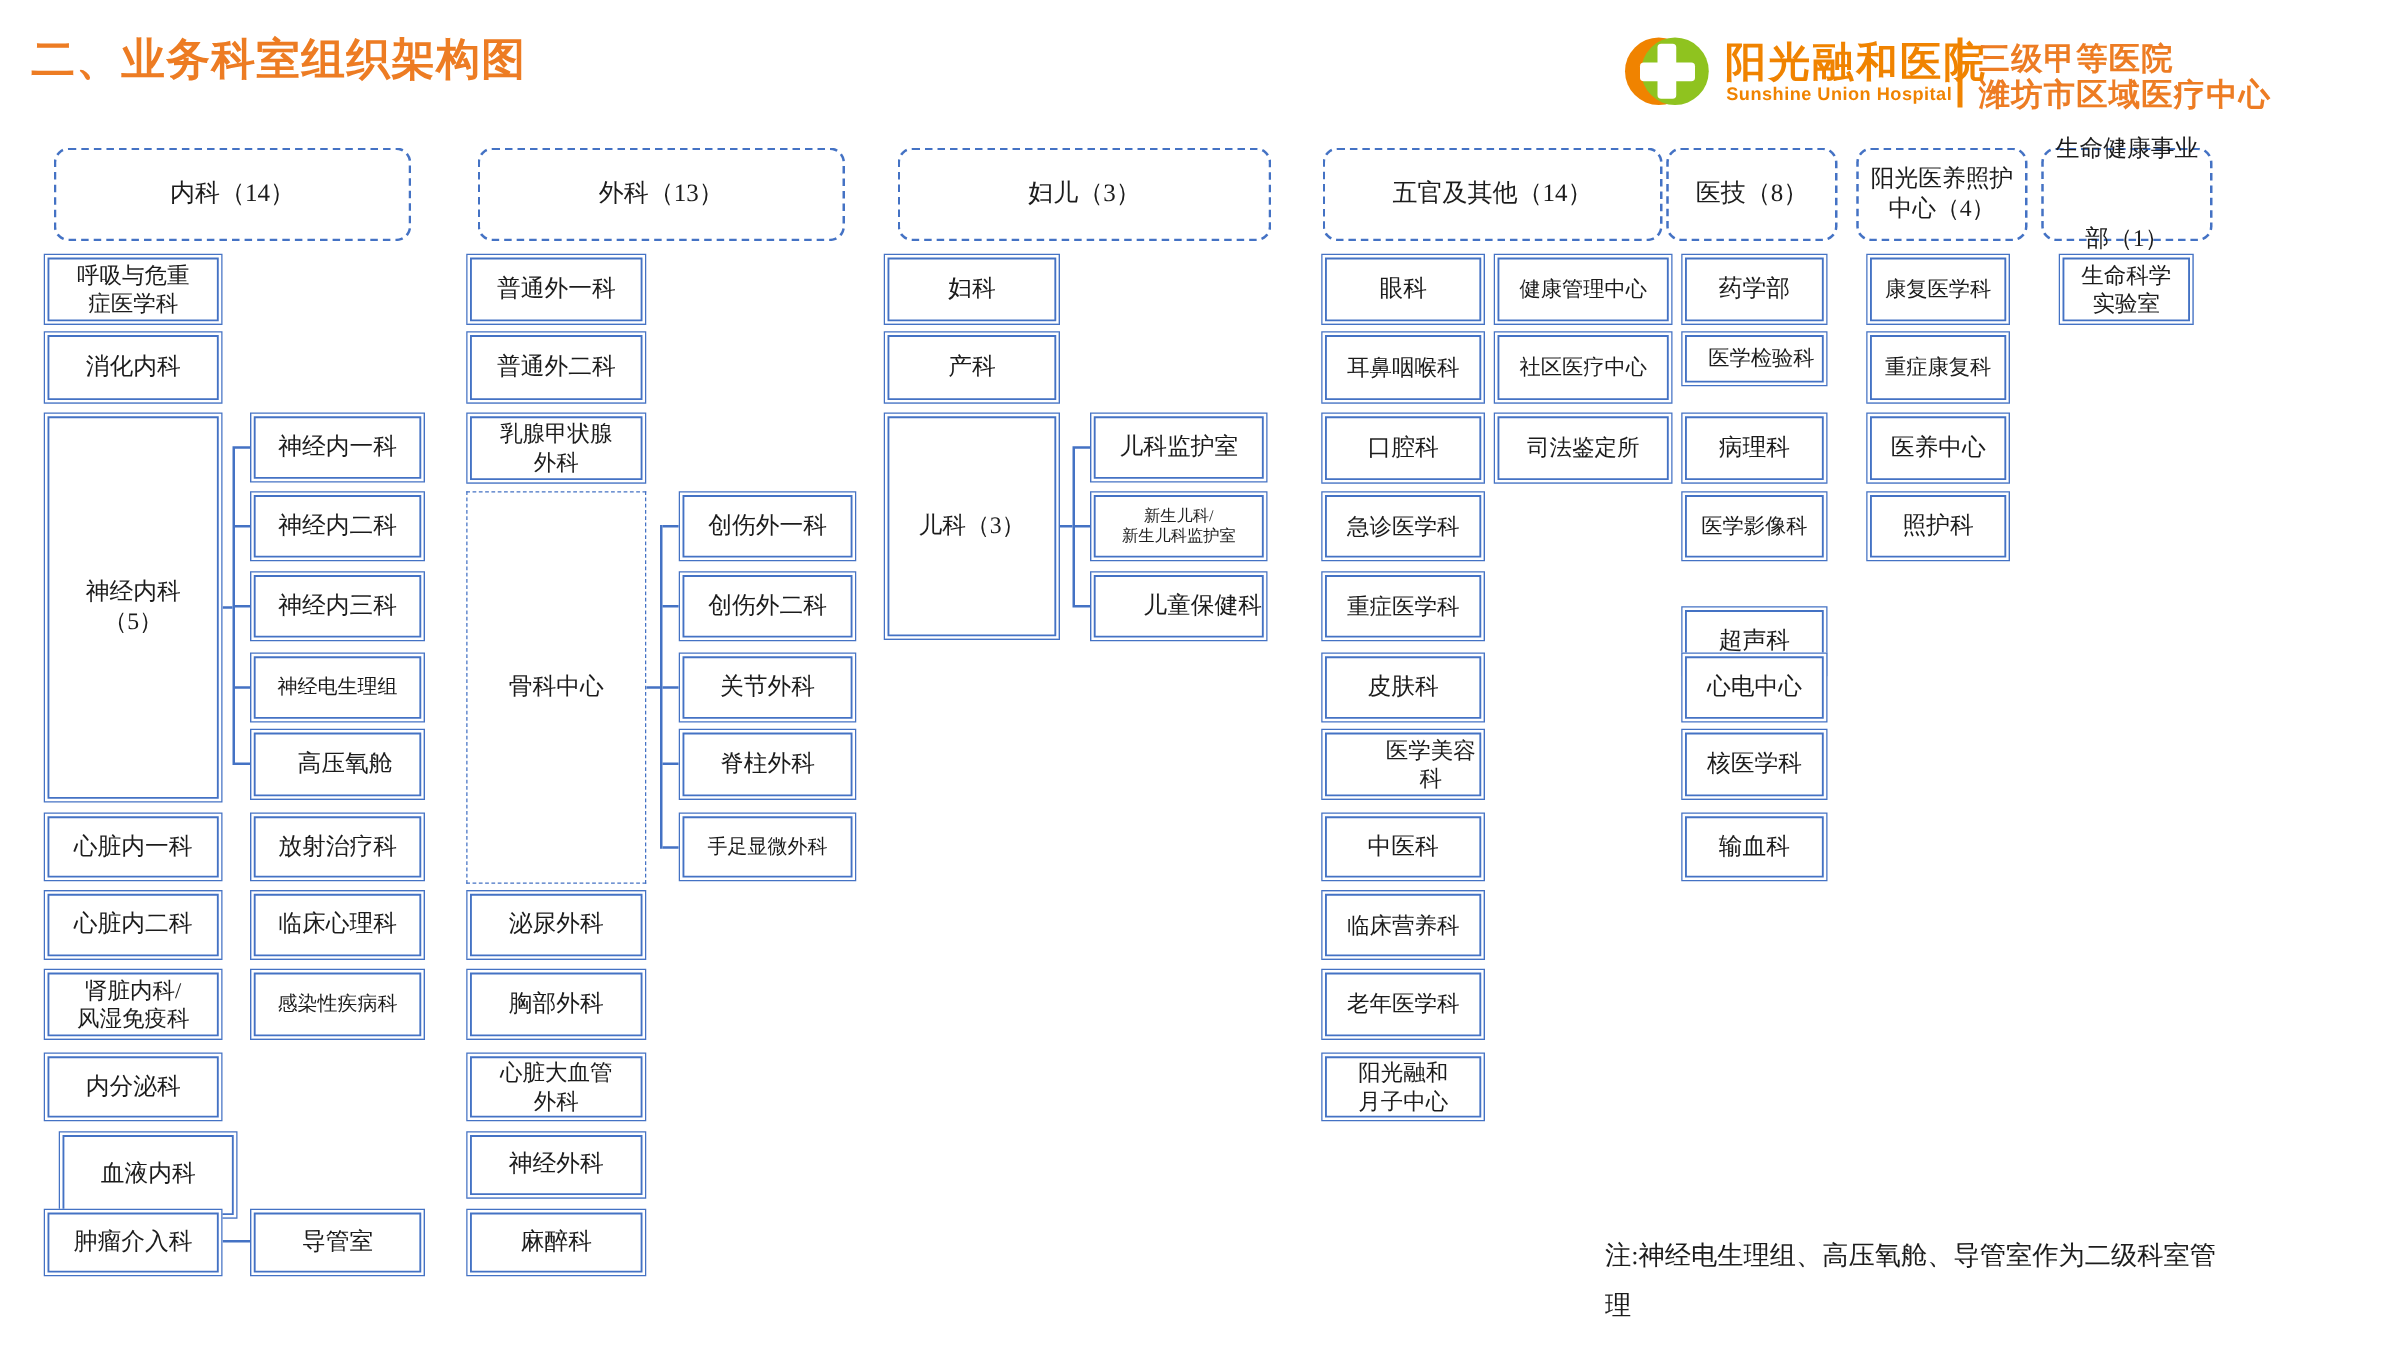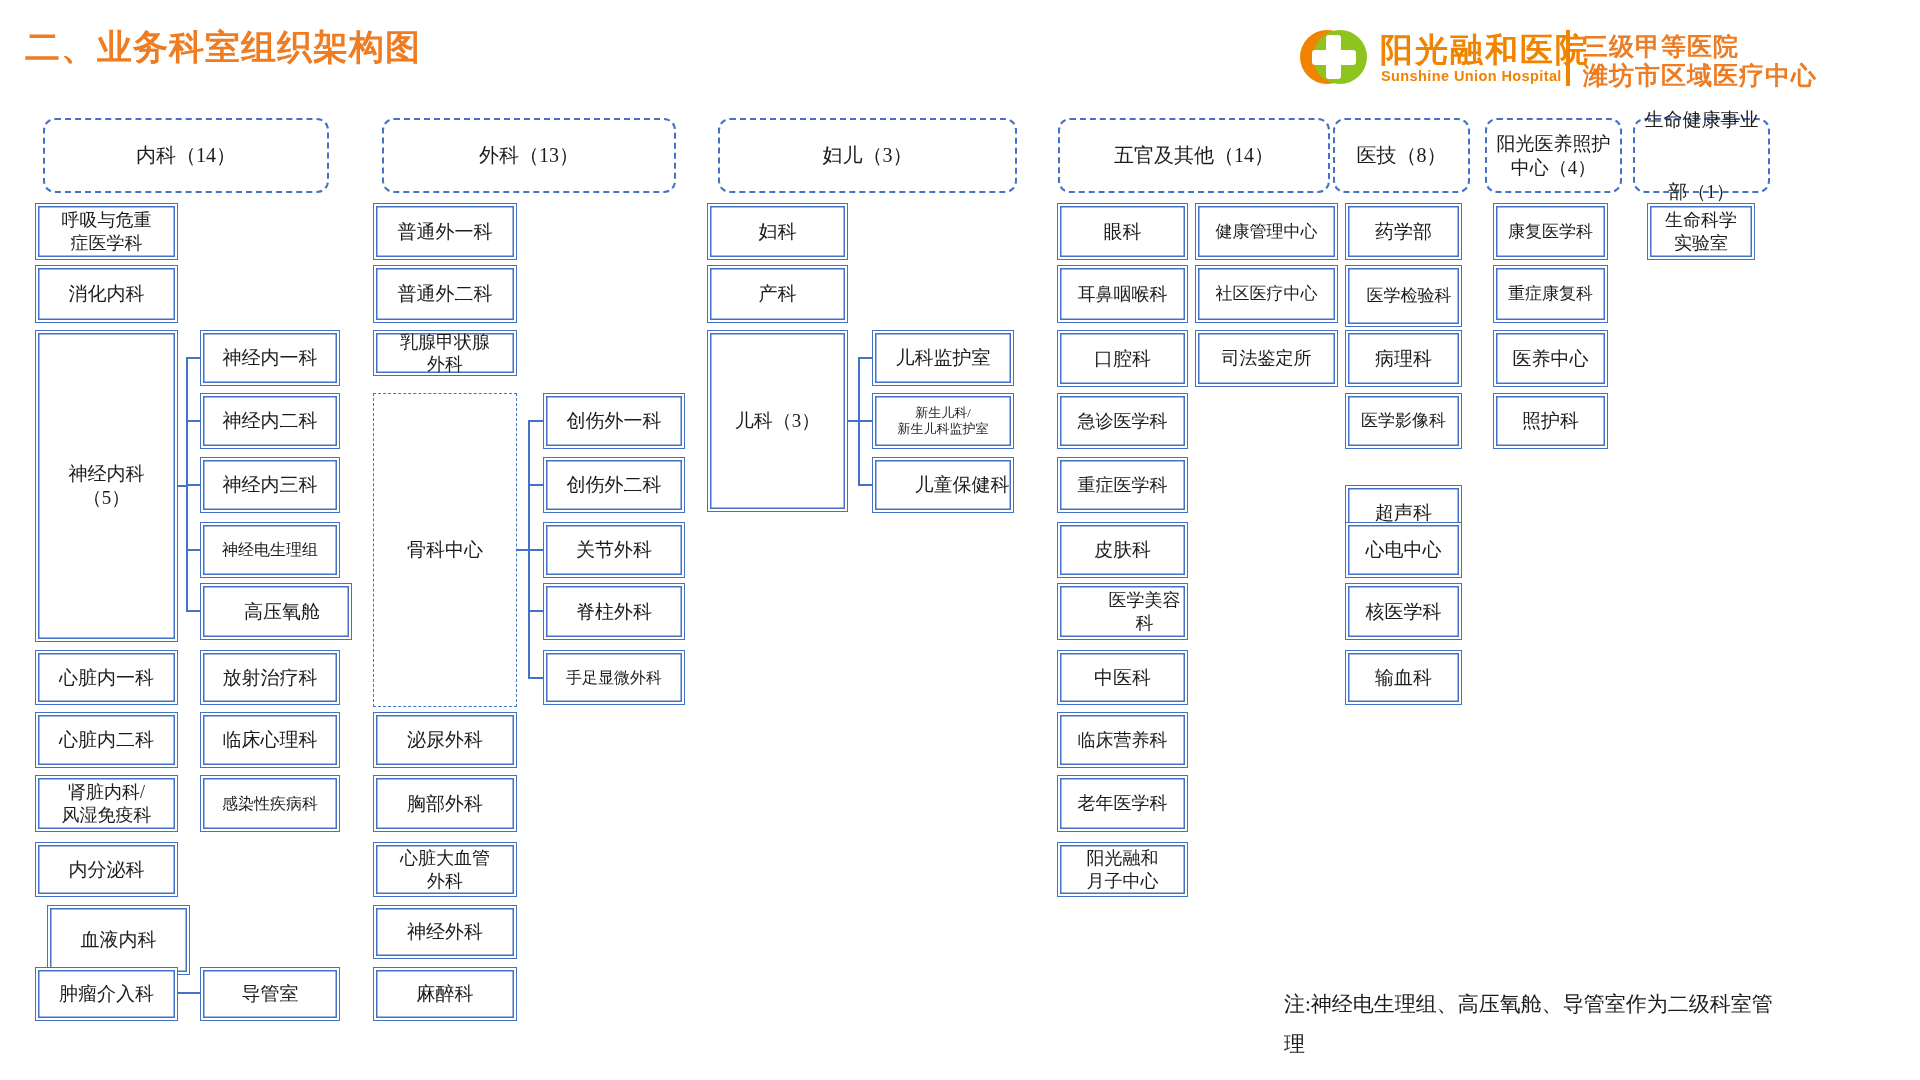--- a/index.html
+++ b/index.html
@@ -132,42 +132,42 @@
       </div>
       <div class="node dept" style="left: 200px; top: 393px; width: 140px; height: 56px;">
         <div>神经内二科</div>
       </div>
       <div class="node dept" style="left: 200px; top: 457px; width: 140px; height: 56px;">
         <div>神经内三科</div>
       </div>
       <div class="node dept" style="left: 200px; top: 522px; width: 140px; height: 56px; font-size: 16px;">
         <div>神经电生理组</div>
       </div>
-      <div class="node dept" style="left: 200px; top: 583px; width: 152px; height: 57px; padding-left: 12px;">
+      <div class="node dept" style="left: 200px; top: 583px; width: 140px; height: 57px; padding-left: 12px;">
         <div>高压氧舱</div>
       </div>
       <div class="node dept" style="left: 200px; top: 650px; width: 140px; height: 55px;">
         <div>放射治疗科</div>
       </div>
       <div class="node dept" style="left: 200px; top: 712px; width: 140px; height: 56px;">
         <div>临床心理科</div>
       </div>
       <div class="node dept" style="left: 200px; top: 775px; width: 140px; height: 57px; font-size: 16px;">
         <div>感染性疾病科</div>
       </div>
       <div class="node dept" style="left: 200px; top: 967px; width: 140px; height: 54px;">
         <div>导管室</div>
       </div>
       <div class="node dept" style="left: 373px; top: 203px; width: 144px; height: 57px;">
         <div>普通外一科</div>
       </div>
       <div class="node dept" style="left: 373px; top: 265px; width: 144px; height: 58px;">
         <div>普通外二科</div>
       </div>
-      <div class="node dept" style="left: 373px; top: 330px; width: 144px; height: 46px; font-size: 18px;">
+      <div class="node dept" style="left: 373px; top: 330px; width: 144px; height: 57px; font-size: 18px;">
         <div>乳腺甲状腺</div>
         <div>外科</div>
       </div>
       <div class="node dashed" style="left: 373px; top: 393px; width: 144px; height: 314px;">
         <div>骨科中心</div>
       </div>
       <div class="node dept" style="left: 373px; top: 712px; width: 144px; height: 56px;">
         <div>泌尿外科</div>
       </div>
       <div class="node dept" style="left: 373px; top: 775px; width: 144px; height: 57px;">
@@ -256,21 +256,21 @@
       </div>
       <div class="node dept" style="left: 1195px; top: 265px; width: 143px; height: 58px; font-size: 17px;">
         <div>社区医疗中心</div>
       </div>
       <div class="node dept" style="left: 1195px; top: 330px; width: 143px; height: 57px; font-size: 18px;">
         <div>司法鉴定所</div>
       </div>
       <div class="node dept" style="left: 1345px; top: 203px; width: 117px; height: 57px;">
         <div>药学部</div>
       </div>
-      <div class="node dept" style="left: 1345px; top: 265px; width: 117px; height: 62px; font-size: 17px; padding-left: 11px;">
+      <div class="node dept" style="left: 1345px; top: 265px; width: 117px; height: 44px; font-size: 17px; padding-left: 11px;">
         <div>医学检验科</div>
       </div>
       <div class="node dept" style="left: 1345px; top: 330px; width: 117px; height: 57px;">
         <div>病理科</div>
       </div>
       <div class="node dept" style="left: 1345px; top: 393px; width: 117px; height: 56px; font-size: 17px;">
         <div>医学影像科</div>
       </div>
       <div class="node dept" style="left: 1345px; top: 457px; width: 117px; height: 56px; margin-top: 28px;">
         <div>超声科</div>

